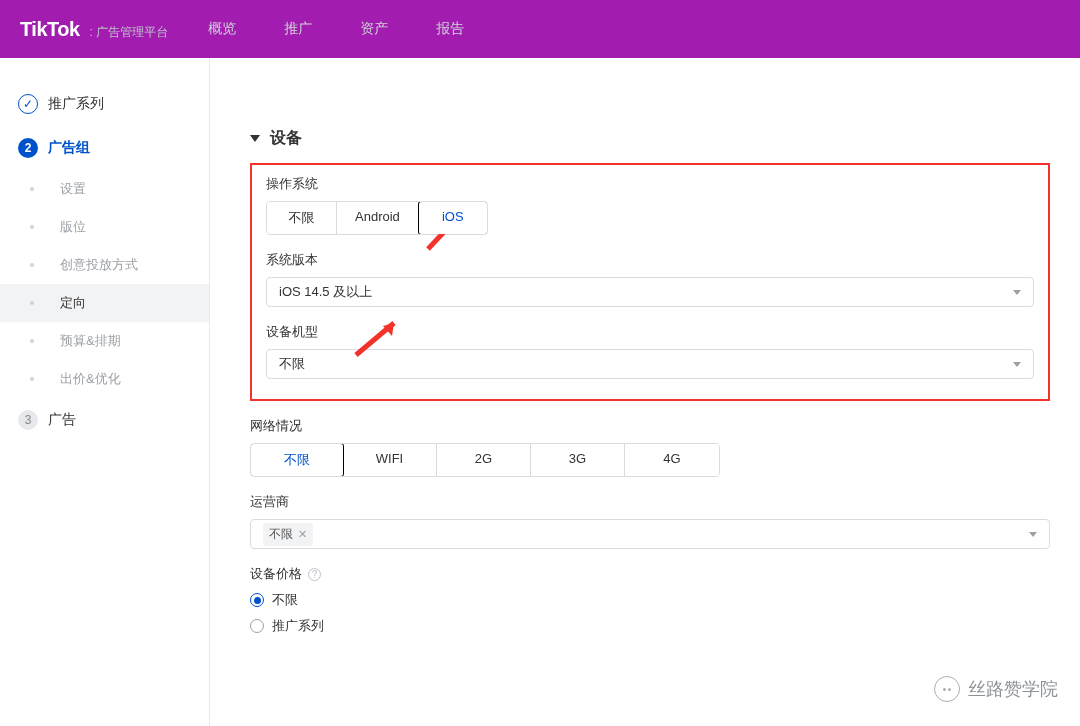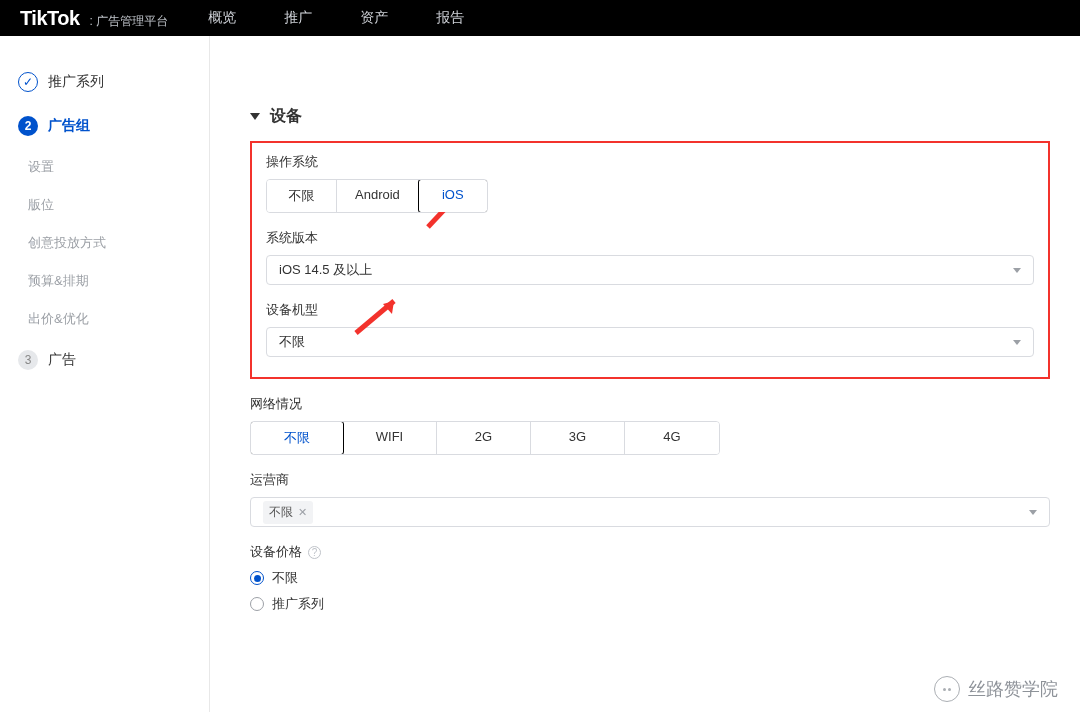--- a/index.html
+++ b/index.html
@@ -8,22 +8,22 @@
   font-size: 14px;
   color: #333;
   background: #fff;
   width: 1080px;
   height: 726px;
   overflow: hidden;
   position: relative;
 }
 
 .topbar {
-  height: 36px;
-  background: #000000;
+  height: 58px;
+  background: #a21caf;
   display: flex;
   align-items: center;
   color: #fff;
   padding: 16px 20px;
 }
 .brand {
   display: flex;
   align-items: baseline;
   margin-right: 40px;
 }
@@ -85,21 +85,21 @@
 .step-icon.num-active {
   background: #0052cc;
   color: #fff;
   font-weight: 600;
 }
 .step-icon.num-inactive {
   background: #e6e8eb;
   color: #888;
 }
 .sidebar-sub {
-  padding: 10px 18px 10px 28px;
+  padding: 10px 18px 10px 60px;
   font-size: 13px;
   color: #9ca0a6;
   cursor: pointer;
   position: relative;
 }
 .sidebar-sub.selected {
   background: #f2f3f5;
   color: #333;
 }
 .sidebar-sub::before {
@@ -298,20 +298,21 @@
       <span class="step-icon check">✓</span>
       <span class="step-label">推广系列</span>
     </div>
     <div class="sidebar-step active">
       <span class="step-icon num-active">2</span>
       <span class="step-label">广告组</span>
     </div>
     <div class="sidebar-sub"><span>设置</span></div>
     <div class="sidebar-sub"><span>版位</span></div>
     <div class="sidebar-sub"><span>创意投放方式</span></div>
+    <div class="sidebar-sub selected"><span>定向</span></div>
     <div class="sidebar-sub"><span>预算&amp;排期</span></div>
     <div class="sidebar-sub"><span>出价&amp;优化</span></div>
     <div class="sidebar-step">
       <span class="step-icon num-inactive">3</span>
       <span class="step-label">广告</span>
     </div>
   </div>
 
   <div class="content">
     <div class="section-header">

